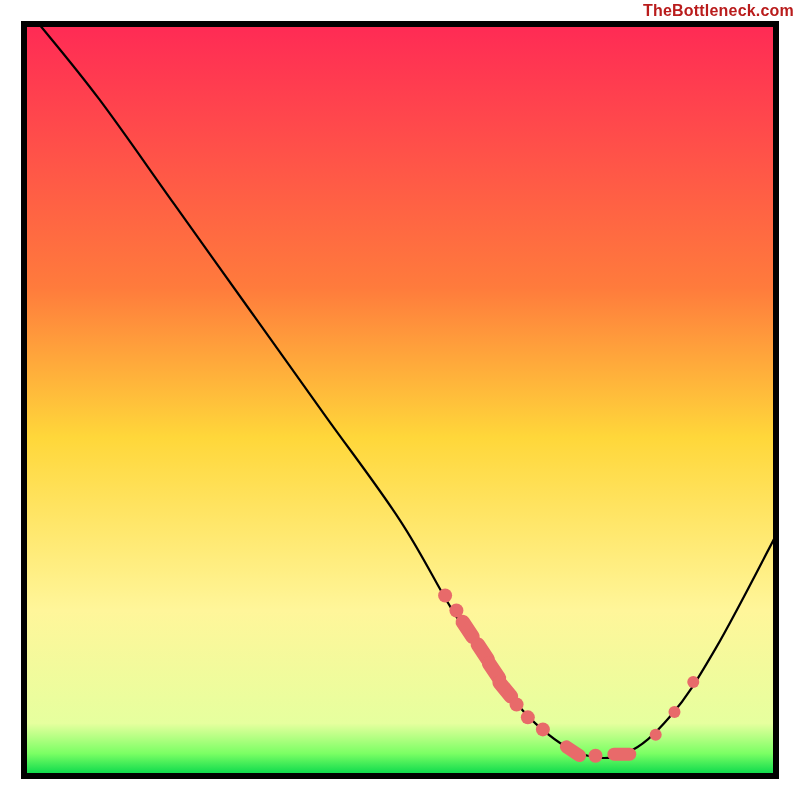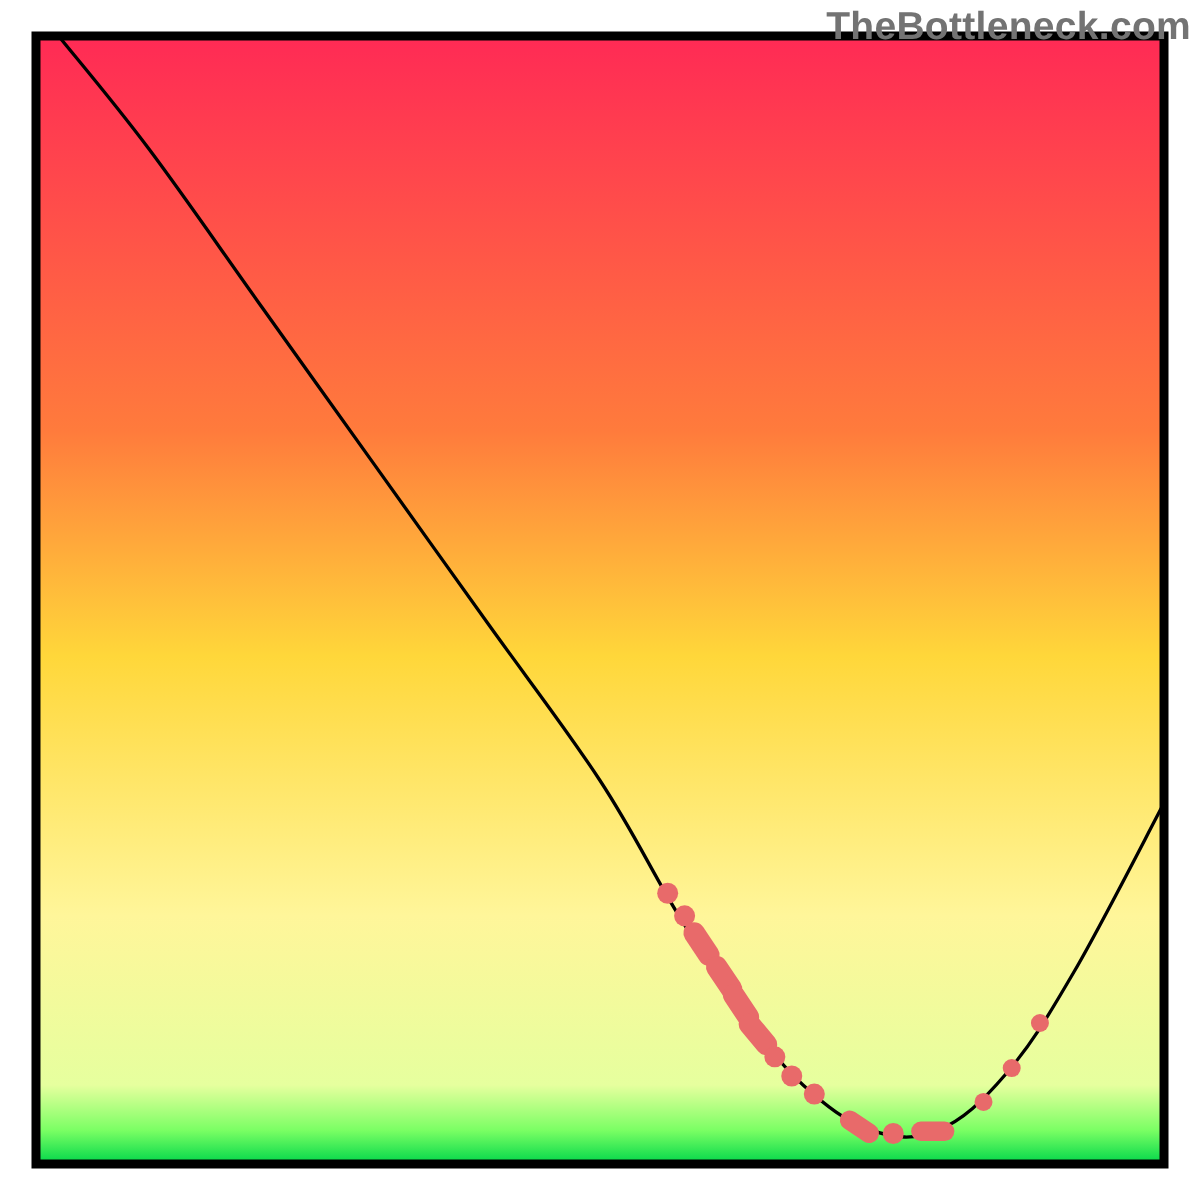--- a/index.html
+++ b/index.html
@@ -12,23 +12,23 @@
   }
   .container {
     position: relative;
     width: 800px;
     height: 800px;
   }
   .watermark {
     position: absolute;
     top: 2px;
     right: 6px;
-    font-size: 26px;
+    font-size: 16px;
     font-weight: bold;
-    color: #737373;
+    color: #b91c1c;
     z-index: 20;
     letter-spacing: 0.2px;
   }
   svg {
     display: block;
   }
 </style>
 </head>
 <body>
 

